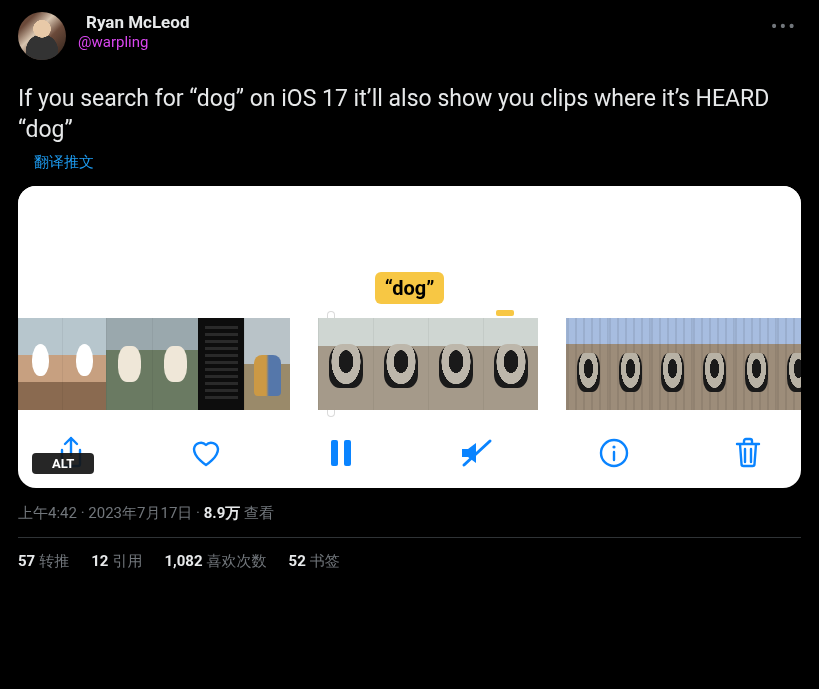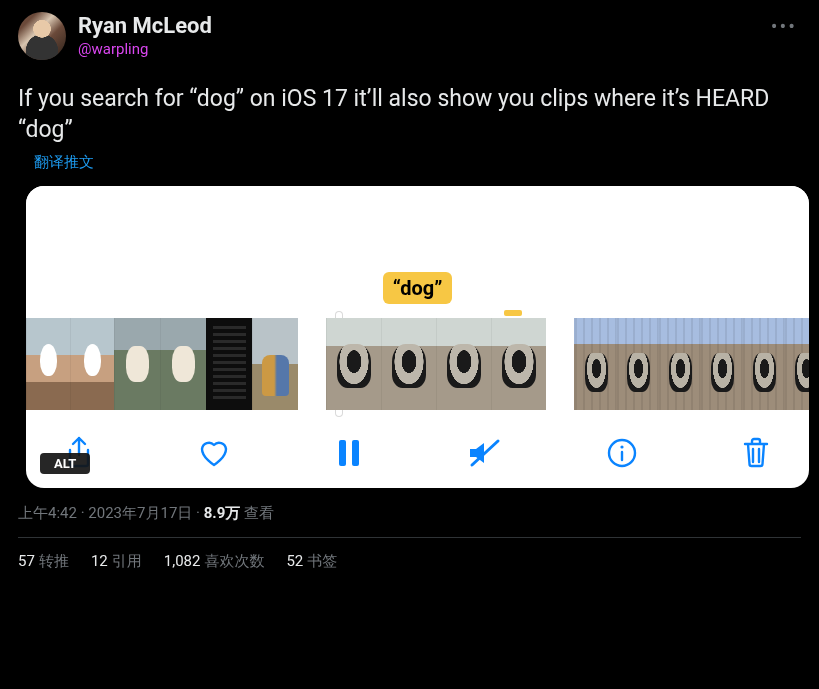--- a/index.html
+++ b/index.html
@@ -27,21 +27,21 @@
     position: relative;
   }
   .avatar::after{
     content:"";
     position:absolute;
     inset:0;
     background: radial-gradient(circle at 50% 35%, #e8c9a8 0 22%, transparent 23%),
                 radial-gradient(circle at 50% 80%, #333 0 35%, transparent 36%);
   }
   .names { line-height: 1.25; }
-  .display-name { font-weight: 700; font-size: 22px; color: #e7e9ea; }
+  .display-name { font-weight: 700; font-size: 17px; color: #e7e9ea; margin-left: 8px; }
   .handle { font-size: 15px; color: #d946ef; }
   .more-dots {
     margin-left: auto;
     color: #71767b;
     font-size: 20px;
     letter-spacing: 2px;
     padding: 2px 4px;
     cursor: pointer;
   }
   .tweet-text {
@@ -62,21 +62,20 @@
 
   
   .media-card {
     margin-top: 14px;
     width: 100%;
     background: #fff;
     border-radius: 18px;
     overflow: hidden;
     position: relative;
     padding-bottom: 12px;
-    margin-left: 8px;
   }
   .media-top-space { height: 86px; background:#fff; }
   .dog-badge-row{
     display:flex; justify-content:center;
   }
   .dog-badge {
     background: #f7c744;
     color: #000;
     font-weight: 700;
     font-size: 20px;
@@ -138,40 +137,40 @@
   .tool-btn { color:#0a84ff; cursor:pointer; }
   .tool-btn svg{ display:block; }
 
   .alt-badge{
     position:absolute;
     left:14px; bottom:14px;
     background:rgba(20,20,20,0.92);
     color:#fff;
     font-size:13px;
     font-weight:700;
-    padding:3px 14px;
+    padding:3px 20px;
     border-radius:4px;
     cursor:pointer;
   }
 
   .meta-row{
     margin-top:16px;
     color:#71767b;
     font-size:15px;
   }
   .meta-row .views-num{ color:#e7e9ea; font-weight:700;}
   .divider{ margin-top:14px; height:1px; background:#2f3336; }
   .stats-row{
     margin-top:14px;
     display:flex;
     gap:22px;
     font-size:15px;
     color:#71767b;
   }
-  .stat .num{ color:#e7e9ea; font-weight:400; margin-right:4px;}
+  .stat .num{ color:#e7e9ea; font-weight:700; margin-right:4px;}
 </style>
 </head>
 <body>
 
 
 
 <div class="tweet-header">
   <div class="avatar"></div>
   <div class="names">
     <div class="display-name">Ryan McLeod</div>

